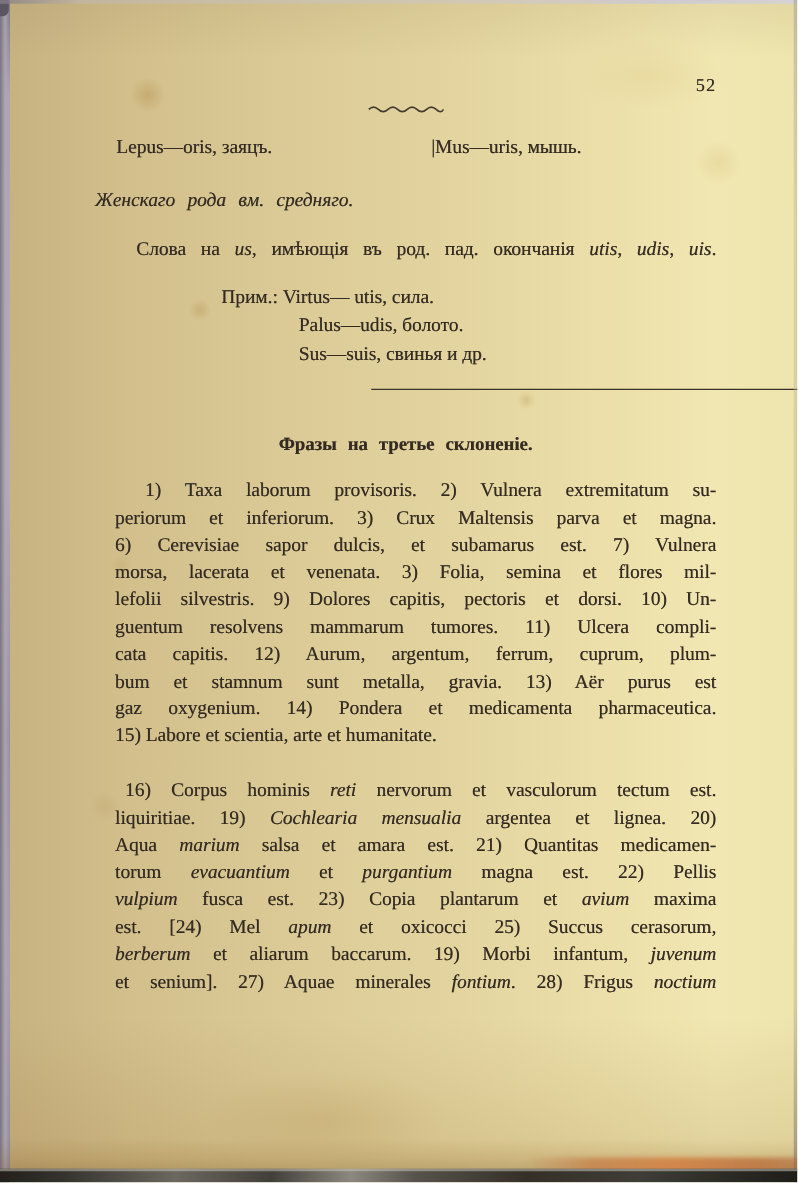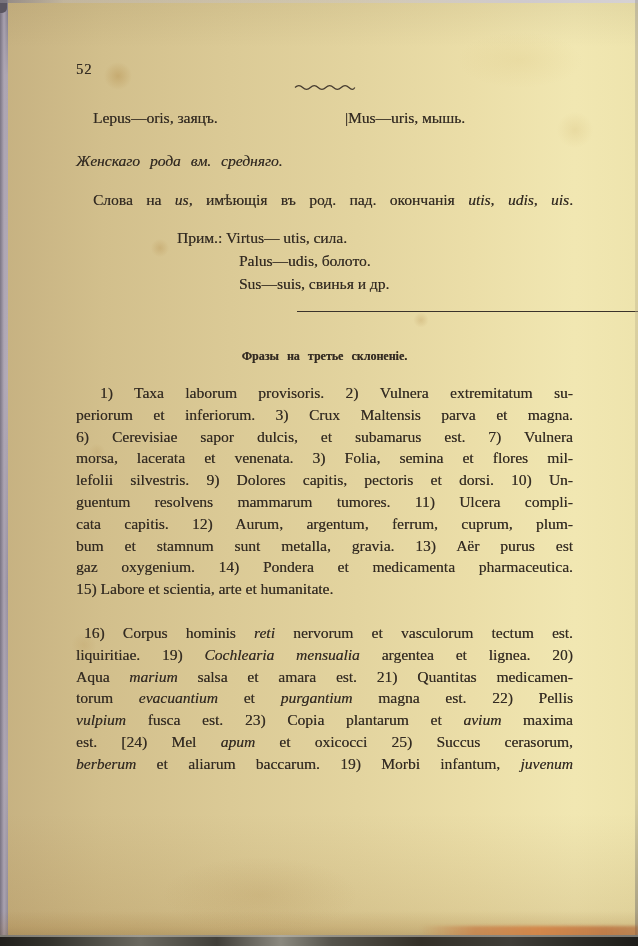--- a/index.html
+++ b/index.html
@@ -19,44 +19,44 @@
       radial-gradient(circle 18px at 84px 645px, rgba(170,128,58,0.14), rgba(170,128,58,0) 70%),
       radial-gradient(circle 12px at 97px 452px, rgba(165,122,54,0.14), rgba(165,122,54,0) 70%),
       radial-gradient(ellipse 140px 55px at 260px 895px, rgba(150,105,45,0.12), rgba(150,105,45,0) 70%),
       radial-gradient(ellipse 90px 40px at 520px 60px, rgba(200,170,90,0.12), rgba(200,170,90,0) 70%),
       linear-gradient(180deg, rgba(120,100,60,0.10) 0%, rgba(120,100,60,0) 5%, rgba(120,100,60,0) 86%, rgba(145,105,48,0.14) 96%, rgba(145,105,48,0.22) 100%);
   }
   .content{position:absolute;left:76px;top:0;width:497px;font-size:15.5px;line-height:21.8px;
     text-shadow:0.25px 0 rgba(51,43,34,0.65);}
   .content > div{position:absolute;width:100%;}
 
-  .pnum-wrap{top:59px;text-align:left;}
+  .pnum-wrap{top:59px;text-align:right;}
   .pnum{font-size:14.5px;letter-spacing:1px;}
   .squiggle{display:block;margin:1px auto 0;}
 
   .vocab{top:107px;height:22px;}
   .v-left{position:absolute;left:17px;text-align:center;}
   .v-div{position:absolute;left:269px;top:0;}
   .v-right{position:absolute;left:272px;}
 
   .g-head{top:150px;text-align:left;font-style:italic;word-spacing:6px;}
 
   .rule{top:189px;}
 
   .examples{top:226px;left:101px;width:396px;line-height:23px;}
   .ex-line{margin-left:62px;}
 
   .divider{top:311px;left:221px;width:89px;border-top:1.8px solid #3b332b;height:0;}
 
-  .ph-head{top:346px;text-align:center;font-weight:bold;font-size:12px;word-spacing:5px;}
+  .ph-head{top:346px;text-align:center;font-weight:bold;font-size:15px;word-spacing:5px;}
 
   .p1{top:382px;}
   .p2{top:622px;}
 
-  .tline{text-align:justify;text-align-last:justify;}
+  .tline{text-align:justify;text-align-last:justify;margin-left:16px;}
   .tline.lastline{text-align-last:left;}
   .it{font-style:italic;}
 
   .edge-left{position:absolute;left:0;top:0;width:8px;height:100%;
     background:
       linear-gradient(90deg, rgba(118,112,126,0.9) 0%, rgba(174,166,180,0.85) 50%, rgba(174,166,180,0) 100%),
       linear-gradient(180deg,#7a7684 0%,#aca4b0 8%,#b4acb8 40%,#968fa0 62%,#a9a1ad 82%,#8a8592 100%);}
   .corner-tl{position:absolute;left:0;top:0;width:7px;height:13px;background:#5a5560;border-radius:0 0 5px 0;}
   .edge-top{position:absolute;left:0;top:0;width:100%;height:3px;
     background:linear-gradient(90deg, rgba(130,125,135,0.75) 0%, rgba(190,186,192,0.45) 10%, rgba(203,198,202,0.5) 55%, #cfcacd 82%, #d6d2d4 100%);}
@@ -119,20 +119,21 @@
         <div class="tline lastline"><span>15) Labore et scientia, arte et humanitate.</span></div>
       </div>
     <div class="para p2">
         <div class="tline" style="text-indent: 8px;"><span>16) Corpus hominis </span><span class="it">reti</span><span> nervorum et vasculorum tectum est.</span></div>
         <div class="tline"><span>liquiritiae. 19) </span><span class="it">Cochlearia mensualia</span><span> argentea et lignea. 20)</span></div>
         <div class="tline"><span>Aqua </span><span class="it">marium</span><span> salsa et amara est. 21) Quantitas medicamen-</span></div>
         <div class="tline"><span>torum </span><span class="it">evacuantium</span><span> et </span><span class="it">purgantium</span><span> magna est. 22) Pellis</span></div>
         <div class="tline"><span class="it">vulpium</span><span> fusca est. 23) Copia plantarum et </span><span class="it">avium</span><span> maxima</span></div>
         <div class="tline"><span>est. [24) Mel </span><span class="it">apum</span><span> et oxicocci 25) Succus cerasorum,</span></div>
         <div class="tline"><span class="it">berberum</span><span> et aliarum baccarum. 19) Morbi infantum, </span><span class="it">juvenum</span></div>
+        <div class="tline"><span>et senium]. 27) Aquae minerales </span><span class="it">fontium</span><span>. 28) Frigus </span><span class="it">noctium</span></div>
       </div>
 
   </div>
 
   <div class="edge-left"></div>
   <div class="corner-tl"></div>
   <div class="edge-top"></div>
   <div class="edge-right"></div>
   <div class="shadow-bottom"></div>
   <div class="stain-red"></div>

